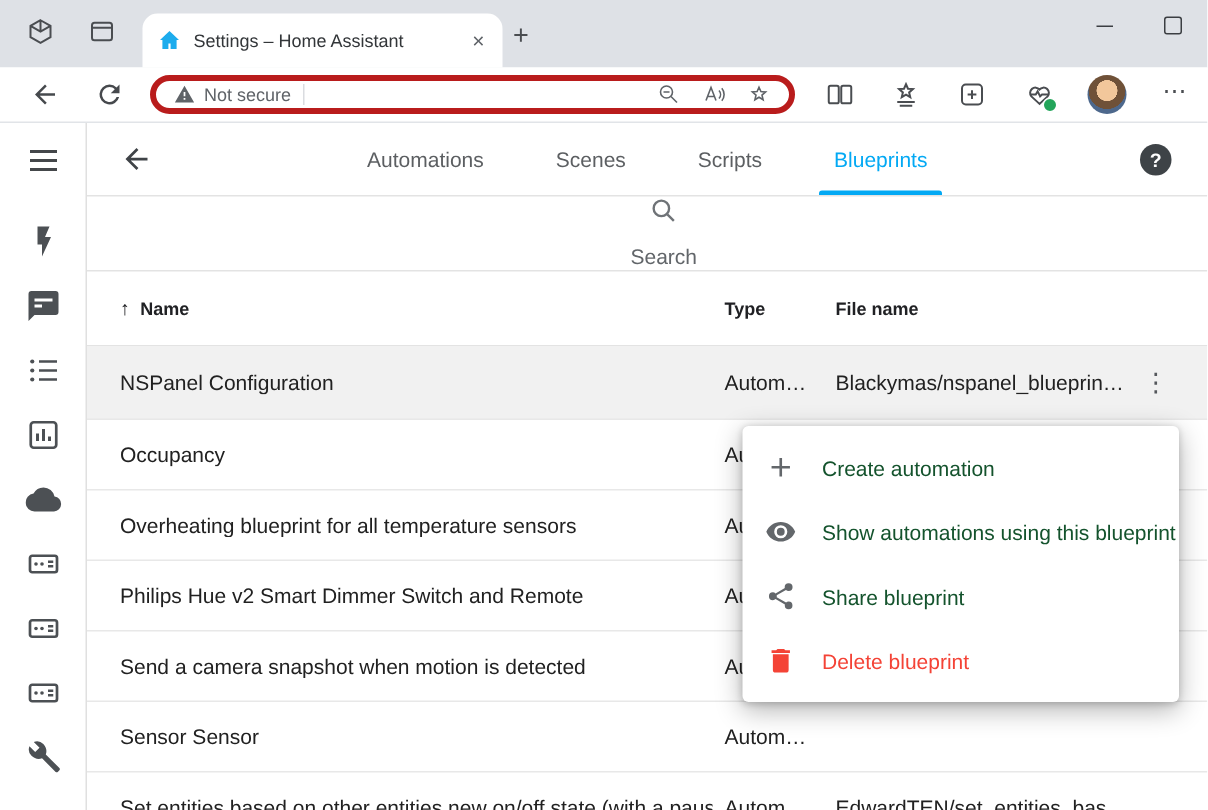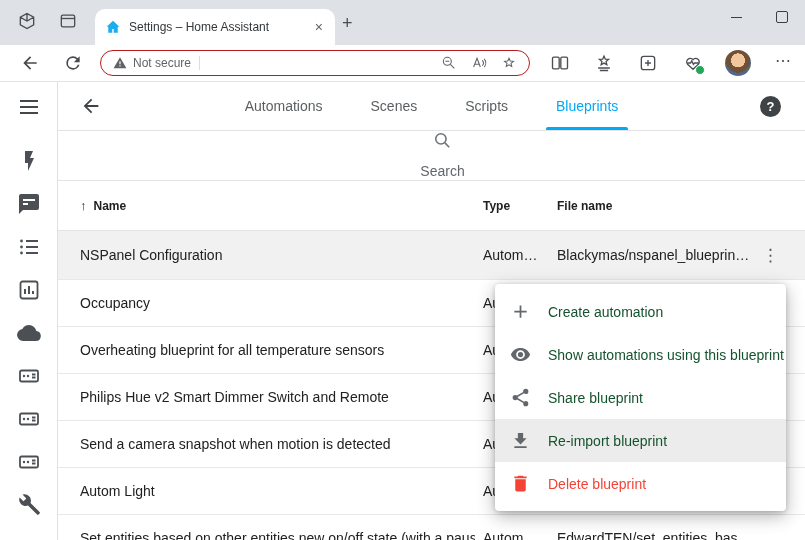--- a/index.html
+++ b/index.html
@@ -28,21 +28,21 @@
   .win-btn{width:46px;display:flex;align-items:center;justify-content:center;cursor:pointer;}
   .glyph-min{width:11px;height:0;border-top:1.5px solid #3b3e42;}
   .glyph-max{width:10px;height:10px;border:1.5px solid #3b3e42;border-radius:2px;}
   
   .toolbar{height:36px;background:#fff;border-bottom:1px solid #e1e4e8;position:relative;}
   .nav-ic{position:absolute;top:8px;width:20px;height:20px;cursor:pointer;}
   .nav-ic svg{width:20px;height:20px;fill:#46494d;}
   .ic-back{left:20px;}
   .ic-refresh{left:63px;}
   .pill{
-    position:absolute;left:100px;top:5px;width:430px;height:26px;border:1px solid #b91c1c;
+    position:absolute;left:100px;top:5px;width:430px;height:26px;border:4px solid #b91c1c;
     border-radius:14px;display:flex;align-items:center;padding:0 12px;box-sizing:border-box;background:#fff;
   }
   .pill .warn{width:14px;height:14px;fill:#5f6368;flex:0 0 auto;}
   .sec-label{font-size:12px;color:#5f6368;margin:0 8px 0 6px;white-space:nowrap;}
   .pill-div{width:1px;height:14px;background:#dadce0;margin-right:8px;}
   .url{font-size:12.5px;color:#202124;white-space:nowrap;overflow:hidden;}
   .pill-right{margin-left:auto;display:flex;align-items:center;gap:14px;}
   .pill-right svg{width:16px;height:16px;stroke:#5f6368;fill:none;stroke-width:1.6;cursor:pointer;}
   .tool-ic{position:absolute;top:8px;width:20px;height:20px;cursor:pointer;}
   .tool-ic svg{width:20px;height:20px;fill:none;stroke:#4a4d51;stroke-width:1.6;}
@@ -321,21 +321,21 @@
         <span class="c-name">Philips Hue v2 Smart Dimmer Switch and Remote</span>
         <span class="c-type">Autom…</span>
         <span class="c-file"></span>
       </div>
       <div class="row">
         <span class="c-name">Send a camera snapshot when motion is detected</span>
         <span class="c-type">Autom…</span>
         <span class="c-file"></span>
       </div>
       <div class="row">
-        <span class="c-name">Autom Light</span>
+        <span class="c-name">Sensor Sensor</span>
         <span class="c-type">Autom…</span>
         <span class="c-file"></span>
       </div>
       <div class="row">
         <span class="c-name">Set entities based on other entities new on/off state (with a pause entity)</span>
         <span class="c-type">Autom…</span>
         <span class="c-file">EdwardTEN/set_entities_bas…</span>
       </div>
     </div>
   </div>
@@ -359,28 +359,20 @@
     <span class="mi-label">Show automations using this blueprint</span>
   </div>
   <div class="mi">
     <span class="mi-ic">
       <svg viewBox="0 0 24 24">
           <path d="M18 16.08c-.76 0-1.44.3-1.96.77L8.91 12.7c.05-.23.09-.46.09-.7s-.04-.47-.09-.7l7.05-4.11c.54.5 1.25.81 2.04.81a3 3 0 1 0-3-3c0 .24.04.47.09.7L8.04 9.81C7.5 9.31 6.79 9 6 9a3 3 0 1 0 0 6c.79 0 1.5-.31 2.04-.81l7.12 4.16c-.05.21-.08.43-.08.65a2.92 2.92 0 1 0 2.92-2.92z"></path>
         </svg>
     </span>
     <span class="mi-label">Share blueprint</span>
   </div>
-  <div class="mi hover">
-    <span class="mi-ic">
-      <svg viewBox="0 0 24 24">
-          <path d="M19 9.5h-4v-6H9v6H5l7 7 7-7zM5 18.5v2h14v-2H5z"></path>
-        </svg>
-    </span>
-    <span class="mi-label">Re-import blueprint</span>
-  </div>
   <div class="mi danger">
     <span class="mi-ic">
       <svg viewBox="0 0 24 24">
           <path d="M6 19a2 2 0 0 0 2 2h8a2 2 0 0 0 2-2V7H6v12zM19 4h-3.5l-1-1h-5l-1 1H5v2h14V4z"></path>
         </svg>
     </span>
     <span class="mi-label">Delete blueprint</span>
   </div>
 </div>
 

